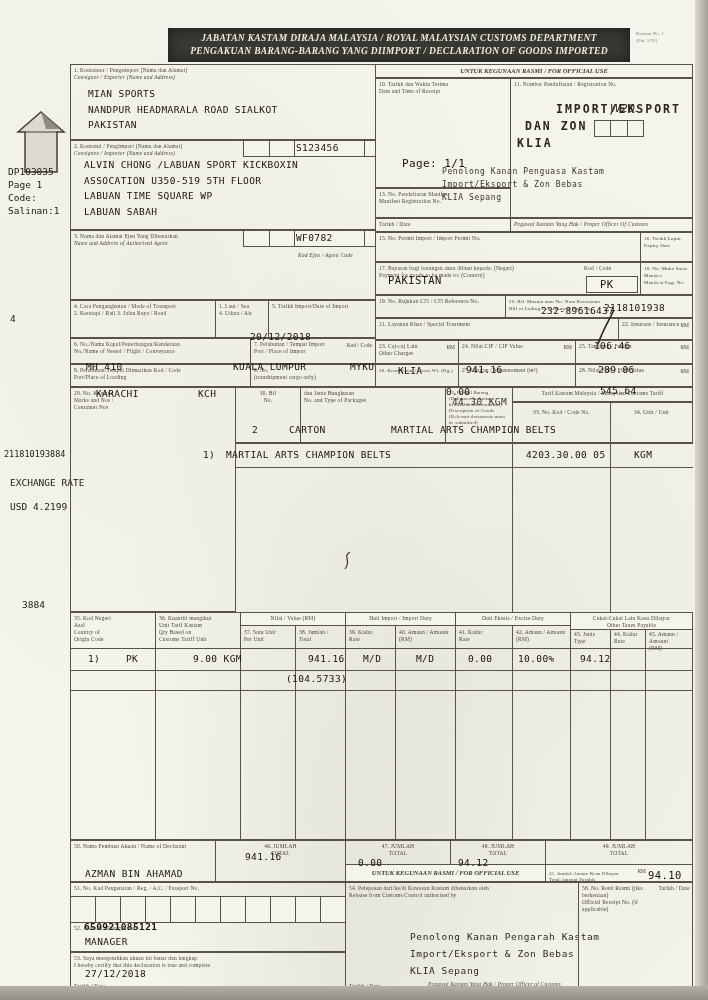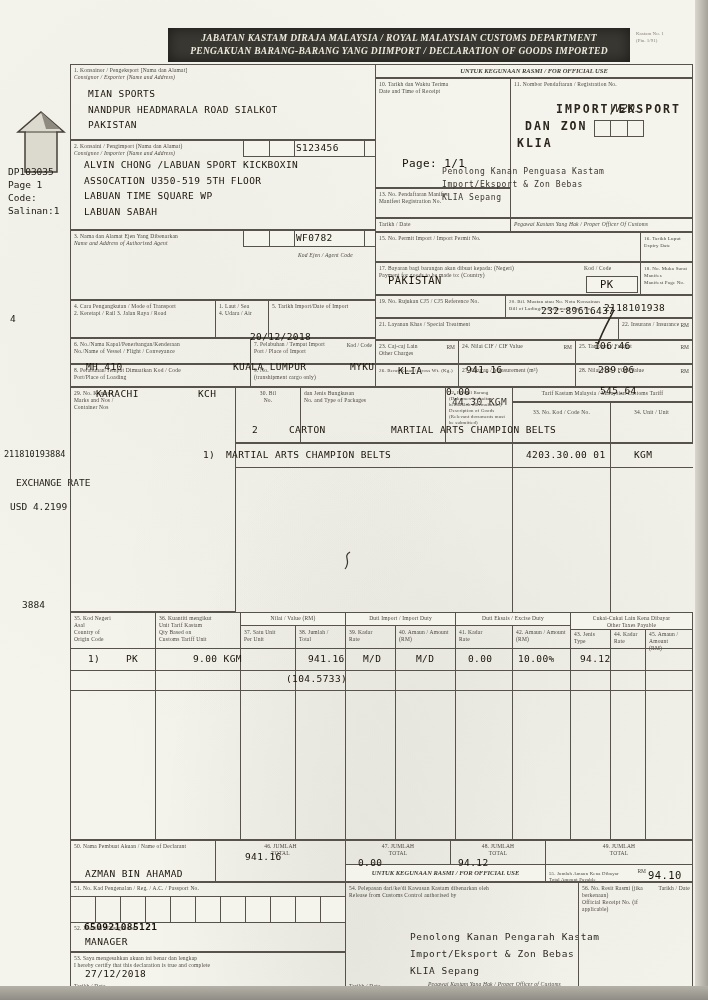--- a/index.html
+++ b/index.html
@@ -51,21 +51,21 @@
     <path d="M9,22 L41,22" stroke="#45403a" stroke-width="1"></path>
     <path d="M25,2 L44,19 L30,19 Z" fill="#8e8a80"></path>
   </svg>
 
   <div class="mg" style="left:8px;top:165px;">DP103035
 Page 1
 Code:
 Salinan:1</div>
   <div class="mg" style="left:10px;top:312px;">4</div>
   <div class="mg" style="left:4px;top:448px;font-size:8.5px;">211810193884</div>
-  <div class="mg" style="left:16px;top:476px;">EXCHANGE RATE</div>
+  <div class="mg" style="left:10px;top:476px;">EXCHANGE RATE</div>
   <div class="mg" style="left:10px;top:500px;">USD 4.2199</div>
   <div class="mg" style="left:22px;top:598px;">3884</div>
 
   <div class="c" style="left:70px;top:64px;width:306px;height:76px;">
     <span class="lb">1.  Konsainor / Pengeksport [Nama dan Alamat]</span>
     <span class="lb lbi">Consignor / Exporter (Name and Address)</span>
   </div>
   <div class="tp tpl" style="left:88px;top:86px;">MIAN SPORTS
 NANDPUR HEADMARALA ROAD SIALKOT
 PAKISTAN</div>
@@ -279,21 +279,21 @@
   <div class="hl" style="left:235px;top:443px;width:458px;height:1px;"></div>
   <div class="hl" style="left:235px;top:467px;width:458px;height:1px;"></div>
   <div class="vl" style="left:512px;top:443px;width:1px;height:169px;"></div>
   <div class="vl" style="left:610px;top:443px;width:1px;height:169px;"></div>
 
   <div class="tp" style="left:252px;top:424px;">2</div>
   <div class="tp" style="left:289px;top:424px;">CARTON</div>
   <div class="tp" style="left:391px;top:424px;">MARTIAL ARTS CHAMPION BELTS</div>
   <div class="tp" style="left:203px;top:449px;">1)</div>
   <div class="tp" style="left:226px;top:449px;">MARTIAL ARTS CHAMPION BELTS</div>
-  <div class="tp" style="left:526px;top:449px;">4203.30.00 01</div>
+  <div class="tp" style="left:526px;top:449px;">4203.30.00 05</div>
   <div class="tp" style="left:634px;top:449px;">KGM</div>
 
   <svg style="position:absolute;left:338px;top:550px;" width="18" height="22">
     <path d="M12,2 C4,7 14,10 7,19" stroke="#3a352c" stroke-width="1.2" fill="none"></path>
   </svg>
 
   <div class="c" style="left:70px;top:612px;width:86px;height:228px;">
     <span class="lb">35. Kod Negeri
 Asal
 Country of

